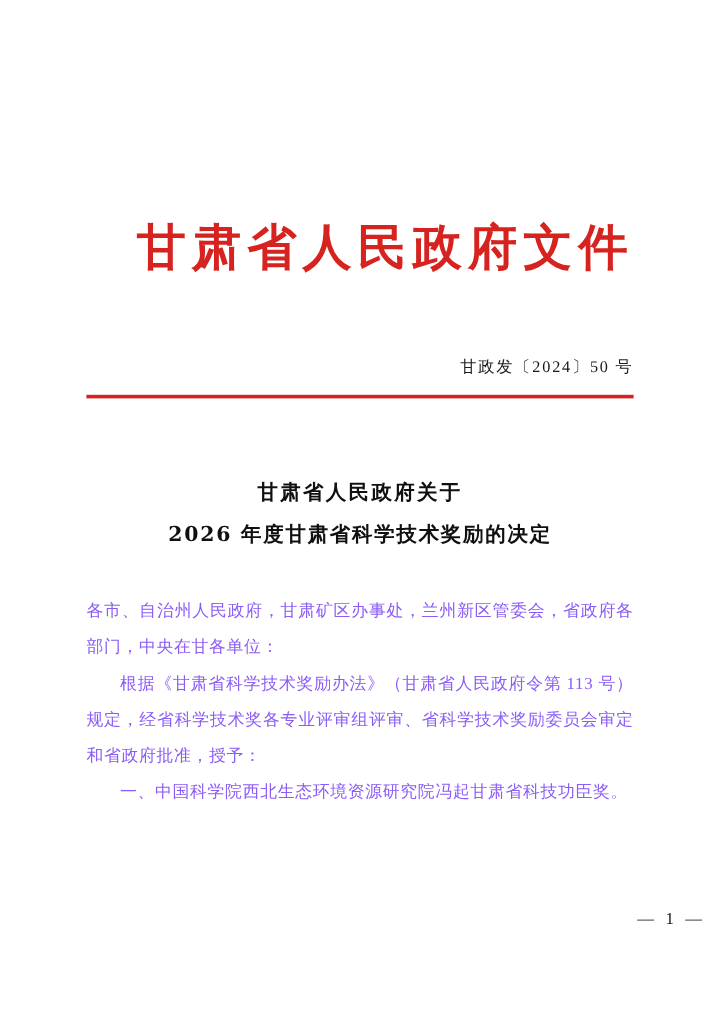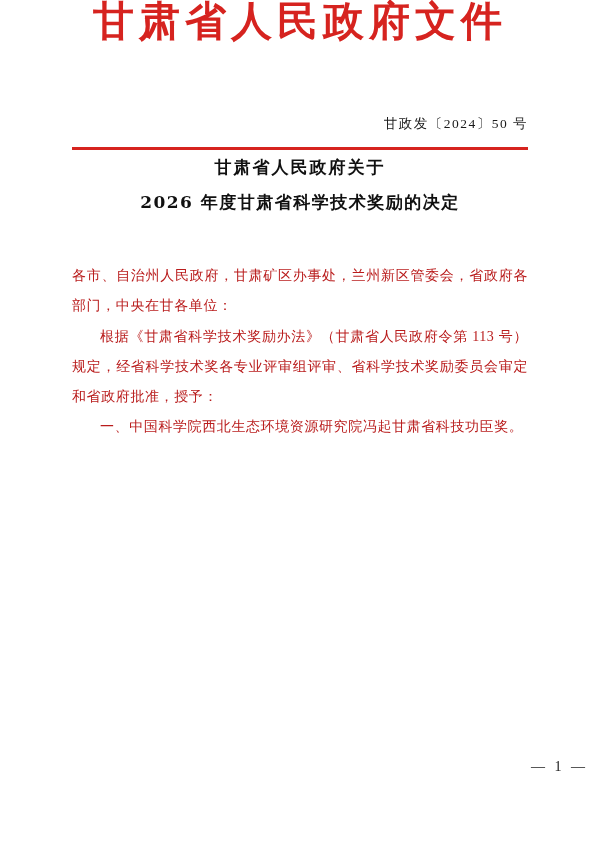--- a/index.html
+++ b/index.html
@@ -22,23 +22,24 @@
     box-sizing: border-box;
   }
   .doc-body {
     position: absolute;
     left: 72px;
     right: 72px;
     top: 0;
     bottom: 0;
   }
   .masthead {
-    text-align: center;
+    text-align: right;
+    margin-top: 182px;
     color: #d6231f;
-    font-family: Liberation Mono, monospace;
+    font-family: Liberation Sans, sans-serif;
     font-weight: bold;
     font-size: 41px;
     letter-spacing: 5px;
     line-height: 1.2;
     white-space: nowrap;
   }
   .doc-number {
     text-align: right;
     margin-top: 66px;
     font-size: 13.5px;
@@ -46,38 +47,39 @@
     color: #1a1a1a;
     font-family: "Liberation Serif", "DejaVu Serif", serif;
   }
   .red-rule {
     margin-top: 14px;
     height: 2.5px;
     background: #d6231f;
     width: 100%;
   }
   .title-block {
+    margin-top: 62px;
     text-align: center;
     font-weight: bold;
     font-size: 17px;
     line-height: 2.05;
     letter-spacing: 2px;
     color: #101010;
     font-family: "DejaVu Serif", "Liberation Serif", serif;
   }
   .title-line-2 {
     letter-spacing: 1.5px;
   }
   .content {
-    margin-top: 42px;
+    margin-top: 32px;
     font-size: 14px;
     line-height: 2.15;
     letter-spacing: 0.6px;
     text-align: justify;
-    color: #b91c1c;
+    color: #8b5cf6;
   }
   .content p {
     margin: 0;
   }
   .content p.indent {
     text-indent: 2em;
   }
   .page-number {
     position: absolute;
     left: 0;

